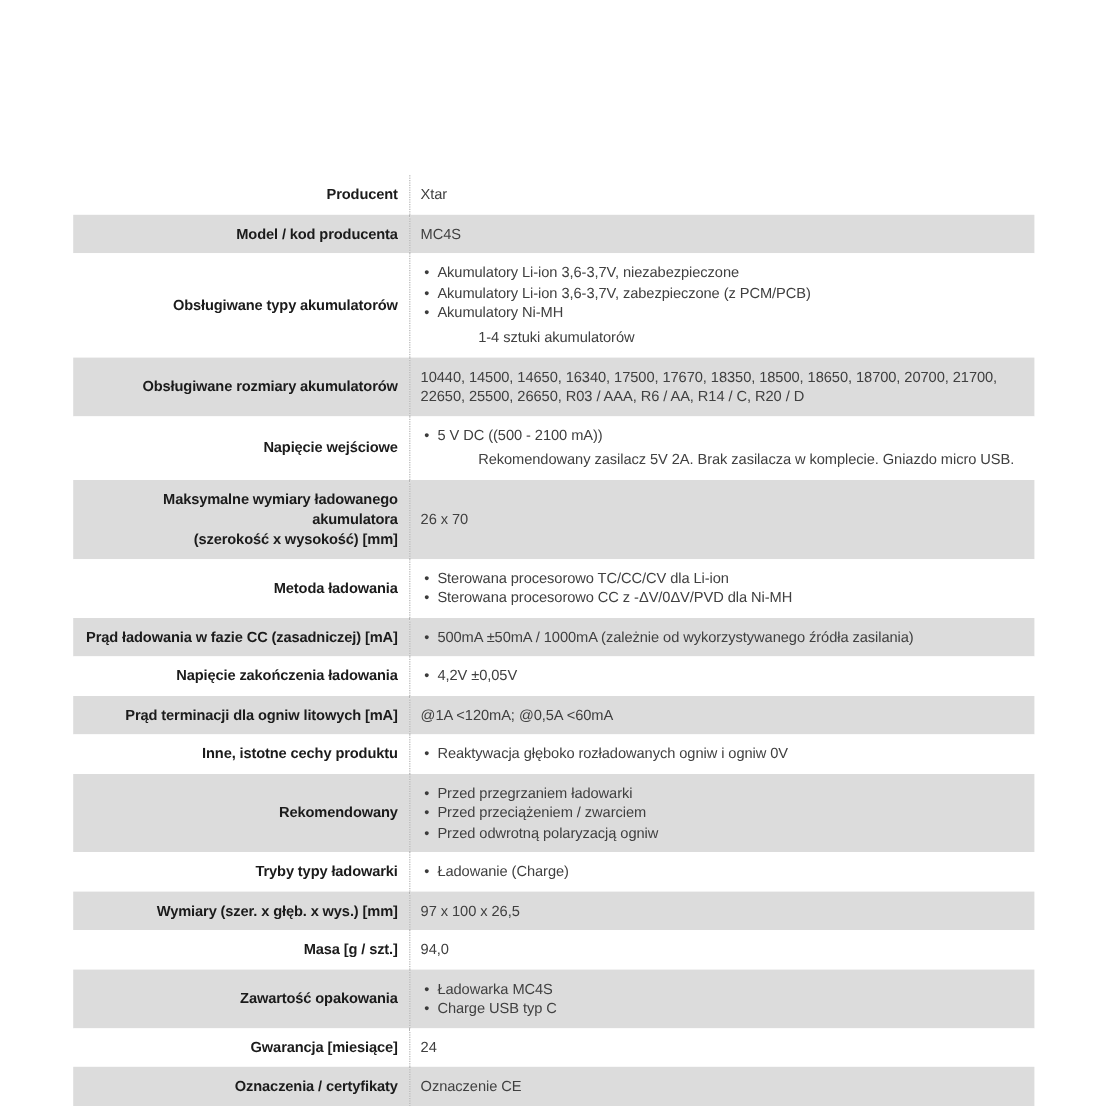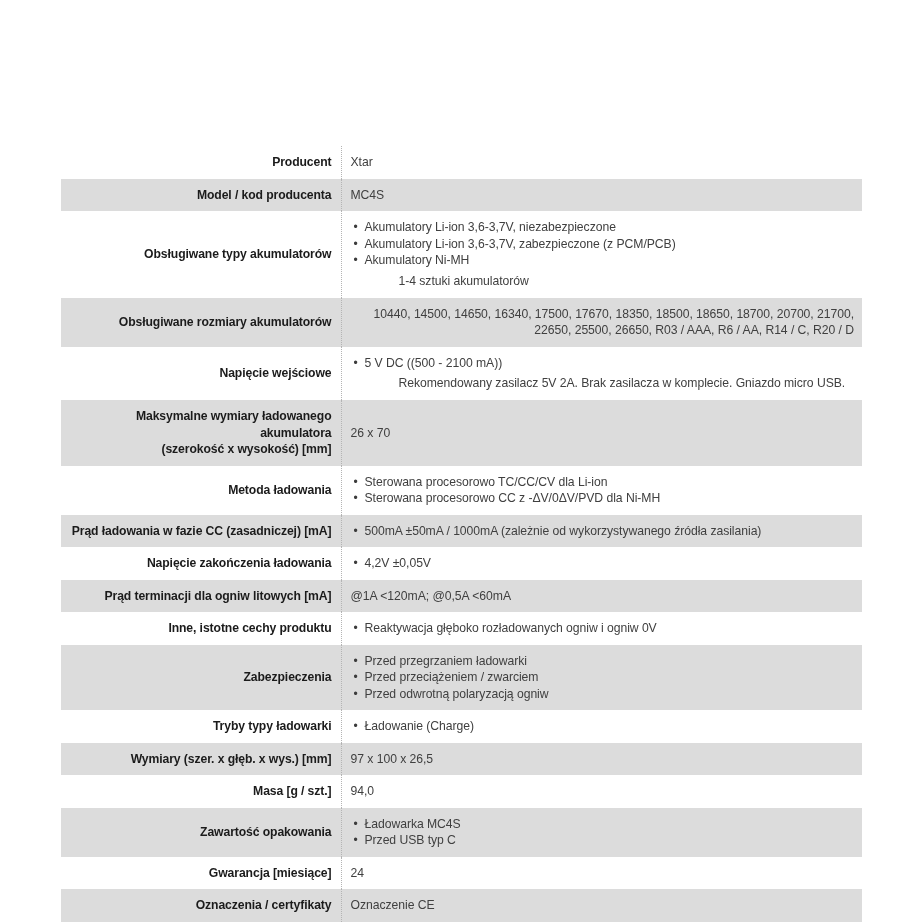--- a/index.html
+++ b/index.html
@@ -94,21 +94,20 @@
   }
   .note-line {
     display: block;
     line-height: 17px;
     padding-top: 4px;
     margin-left: 48px;
   }
   .wrap-text {
     display: block;
     line-height: 16.5px;
-    text-align: right;
   }
   .label-line {
     display: block;
   }
 </style>
 </head>
 <body>
 
 <div class="page">
   <table class="spec-table">
@@ -214,21 +213,21 @@
             <span class="label-line">Inne, istotne cechy produktu</span>
           </td>
           <td class="cell-value">
             <ul class="bullets">
               <li>Reaktywacja głęboko rozładowanych ogniw i ogniw 0V</li>
             </ul>
           </td>
         </tr>
         <tr class="row-odd">
           <td class="cell-label">
-            <span class="label-line">Zabezpieczenia</span>
+            <span class="label-line">Rekomendowany</span>
           </td>
           <td class="cell-value">
             <ul class="bullets">
               <li>Przed przegrzaniem ładowarki</li>
               <li>Przed przeciążeniem / zwarciem</li>
               <li>Przed odwrotną polaryzacją ogniw</li>
             </ul>
           </td>
         </tr>
         <tr class="row-even">
@@ -257,21 +256,21 @@
             <span class="plain-line">94,0</span>
           </td>
         </tr>
         <tr class="row-odd">
           <td class="cell-label">
             <span class="label-line">Zawartość opakowania</span>
           </td>
           <td class="cell-value">
             <ul class="bullets">
               <li>Ładowarka MC4S</li>
-              <li>Przed USB typ C</li>
+              <li>Charge USB typ C</li>
             </ul>
           </td>
         </tr>
         <tr class="row-even">
           <td class="cell-label">
             <span class="label-line">Gwarancja [miesiące]</span>
           </td>
           <td class="cell-value">
             <span class="plain-line">24</span>
           </td>

